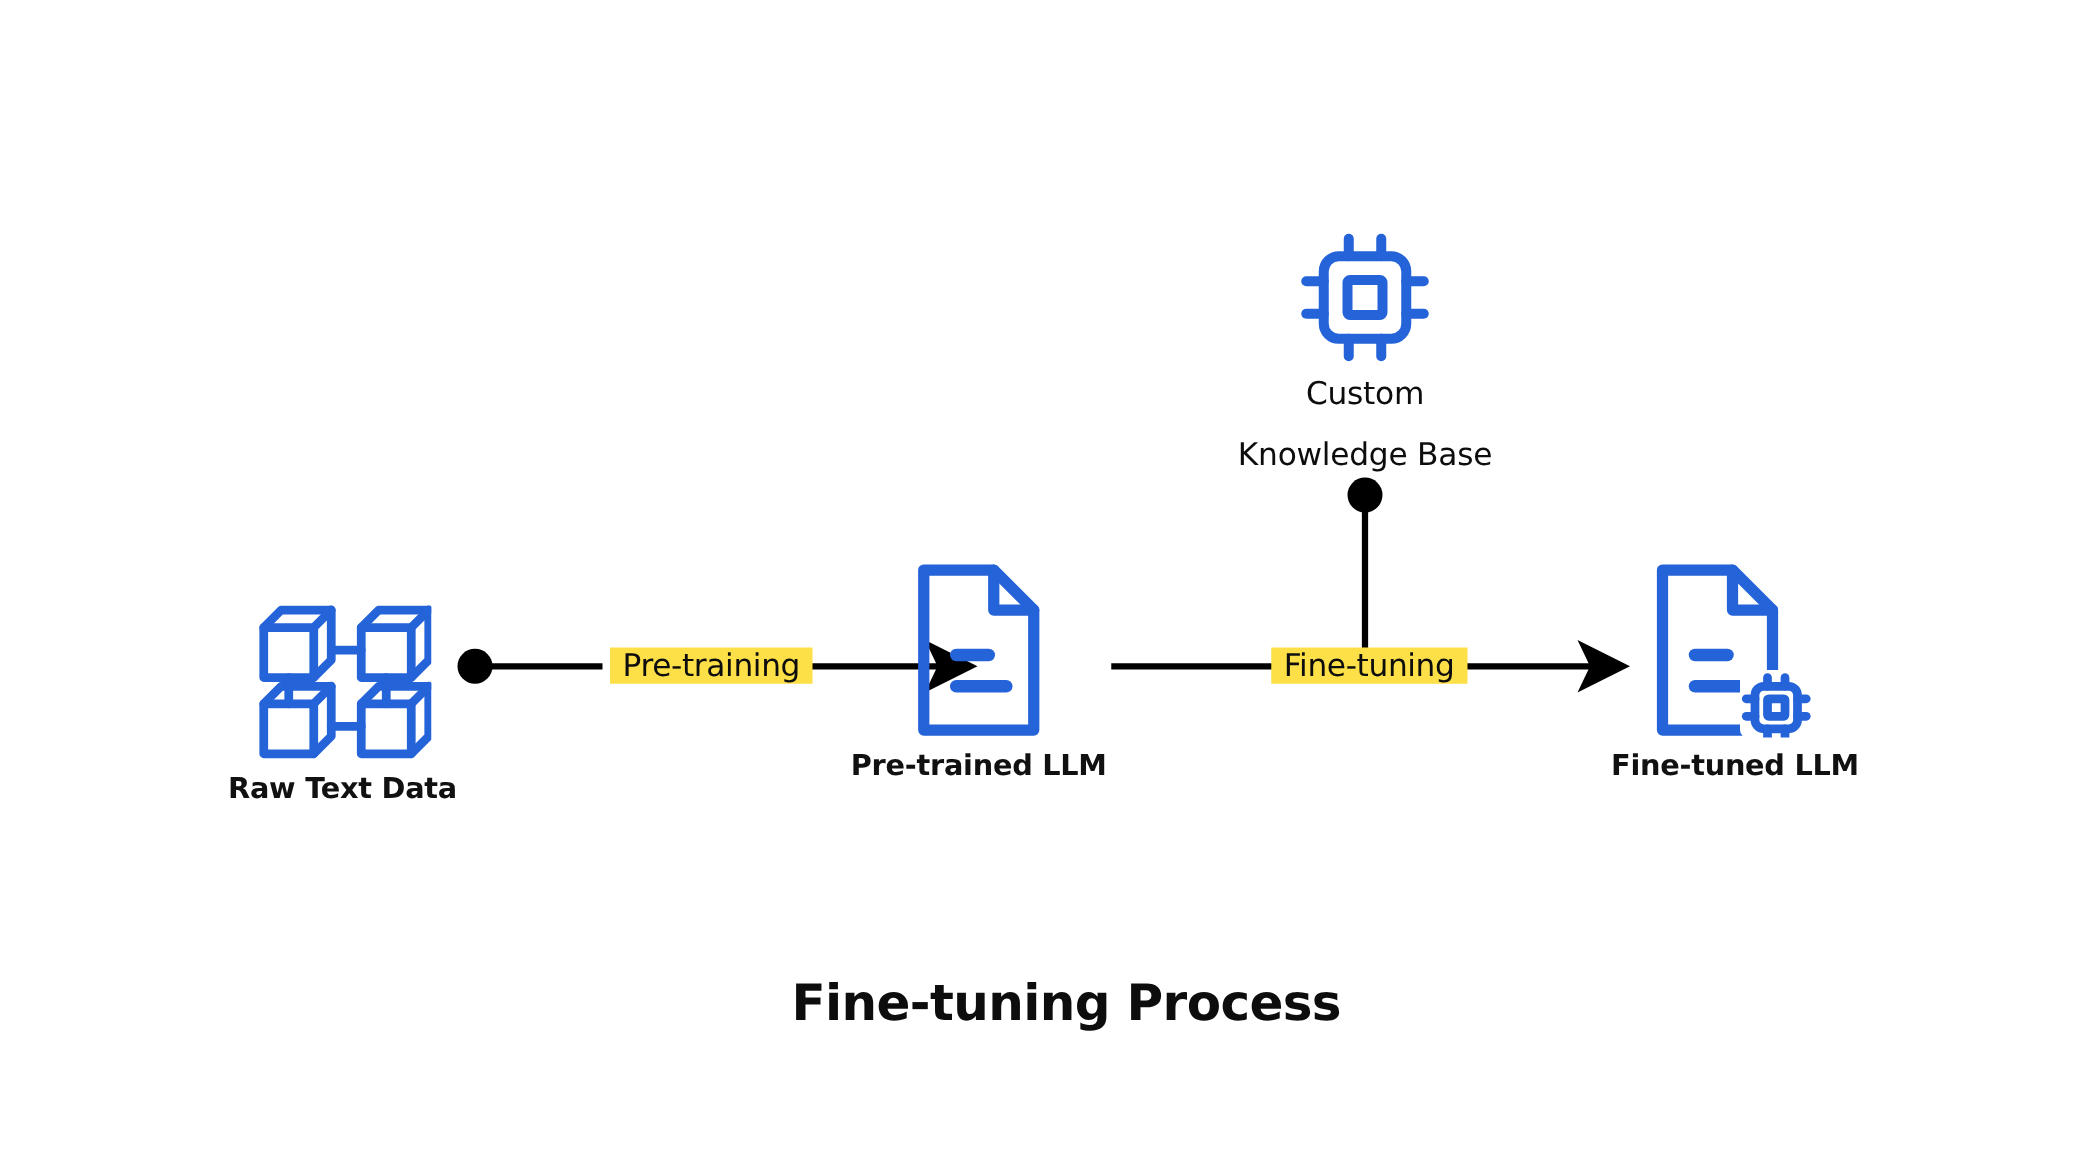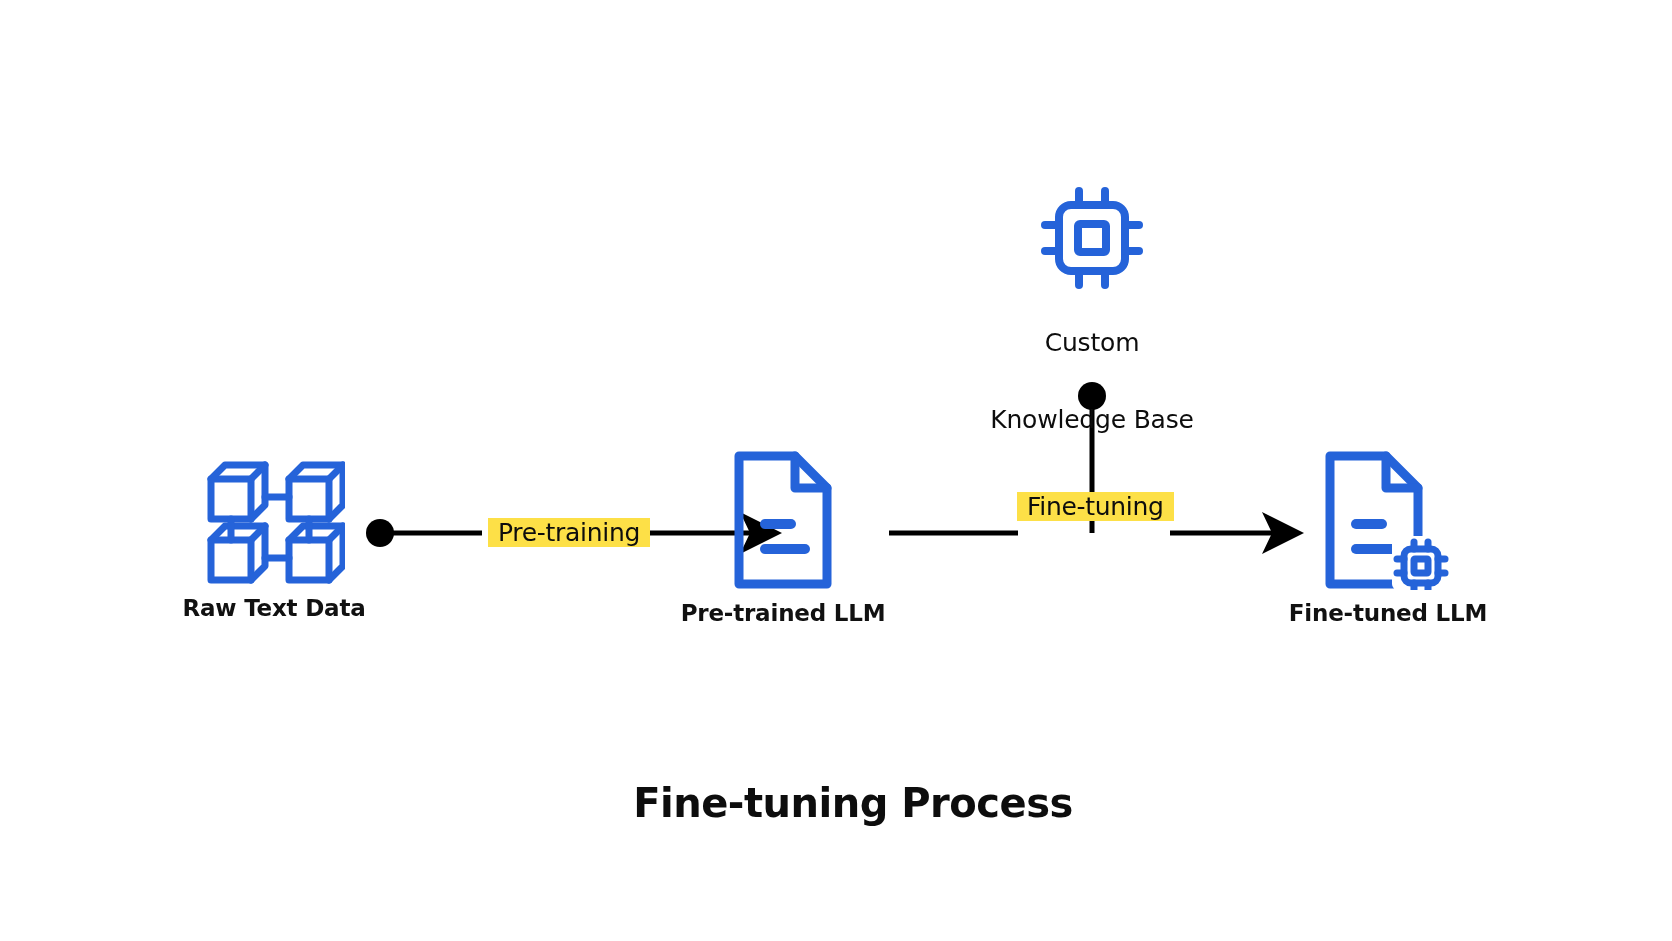--- a/index.html
+++ b/index.html
@@ -87,21 +87,21 @@
     <line x1="1170" y1="533" x2="1277" y2="533" stroke="#000000" stroke-width="5"></line>
     <polygon points="1262,512 1304,533 1262,554 1272,533" fill="#000000"></polygon>
   </g>
 
   <g>
     <circle cx="1092" cy="396" r="14" fill="#000000"></circle>
     <line x1="1092" y1="404" x2="1092" y2="533" stroke="#000000" stroke-width="5"></line>
   </g>
 </svg>
 
-<div class="node" style="left:186px; top:455px; width:176px;justify-content:flex-end;">
+<div class="node" style="left:186px; top:478px; width:176px;justify-content:flex-end;">
   <span class="node-icon">
     <svg width="142" height="130" viewBox="0 0 142 130" xmlns="http://www.w3.org/2000/svg">
       <g fill="none" stroke="#2563d9" stroke-width="7" stroke-linecap="round" stroke-linejoin="round">
 
         <rect x="8" y="24" width="40" height="40"></rect>
         <path d="M8 24 L22 10 L62 10 L62 50 L48 64"></path>
         <path d="M48 24 L62 10"></path>
 
         <rect x="86" y="24" width="40" height="40"></rect>
         <path d="M86 24 L100 10 L140 10 L140 50 L126 64"></path>
@@ -132,21 +132,21 @@
         <path d="M6 6 L62 6 L94 38 L94 134 L6 134 Z"></path>
         <path d="M62 6 L62 38 L94 38"></path>
         <line x1="32" y1="74" x2="58" y2="74" stroke-width="10"></line>
         <line x1="32" y1="99" x2="72" y2="99" stroke-width="10"></line>
       </g>
     </svg>
   </span>
   <div class="node-label">Pre-trained LLM</div>
 </div>
 
-<div class="node" style="left:952px; top:186px; width:280px;gap:28px;">
+<div class="node" style="left:952px; top:186px; width:280px;">
   <span class="node-icon">
     <svg width="104" height="104" viewBox="0 0 104 104" xmlns="http://www.w3.org/2000/svg">
       <g fill="none" stroke="#2563d9" stroke-width="8" stroke-linecap="round" stroke-linejoin="round">
         <rect x="19" y="19" width="66" height="66" rx="12"></rect>
         <rect x="38" y="38" width="28" height="28" rx="2"></rect>
         <line x1="39" y1="5" x2="39" y2="19"></line>
         <line x1="65" y1="5" x2="65" y2="19"></line>
         <line x1="39" y1="85" x2="39" y2="99"></line>
         <line x1="65" y1="85" x2="65" y2="99"></line>
         <line x1="5" y1="39" x2="19" y2="39"></line>
@@ -185,15 +185,15 @@
           <line x1="114" y1="123" x2="121" y2="123"></line>
         </g>
       </g>
     </svg>
   </span>
   <div class="node-label">Fine-tuned LLM</div>
 </div>
 
 <div class="edge-label" style="left:488px; top:518px;">Pre-training</div>
 
-<div class="edge-label" style="left:1017px; top:492px;">Fine-tuning</div>
+<div class="edge-label" style="left:1017px; top:518px;">Fine-tuning</div>
 
 <div class="diagram-title" style="top:780px;padding-left:34px;">Fine-tuning Process</div>
 
 </body></html>

